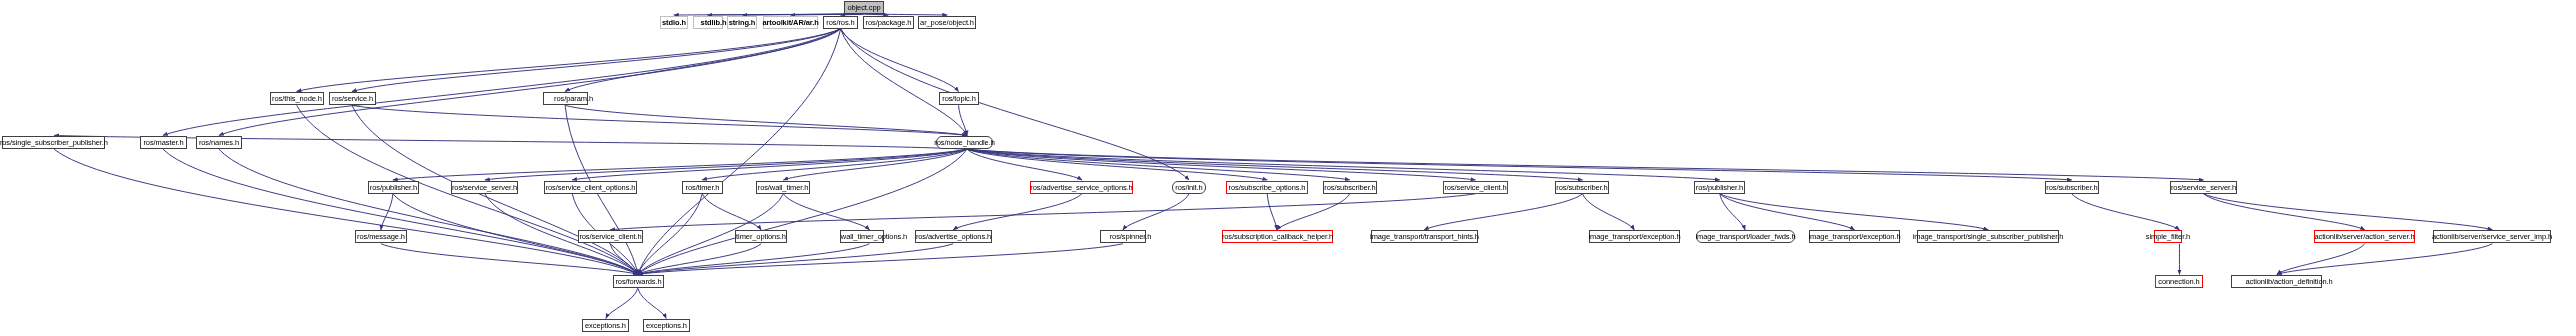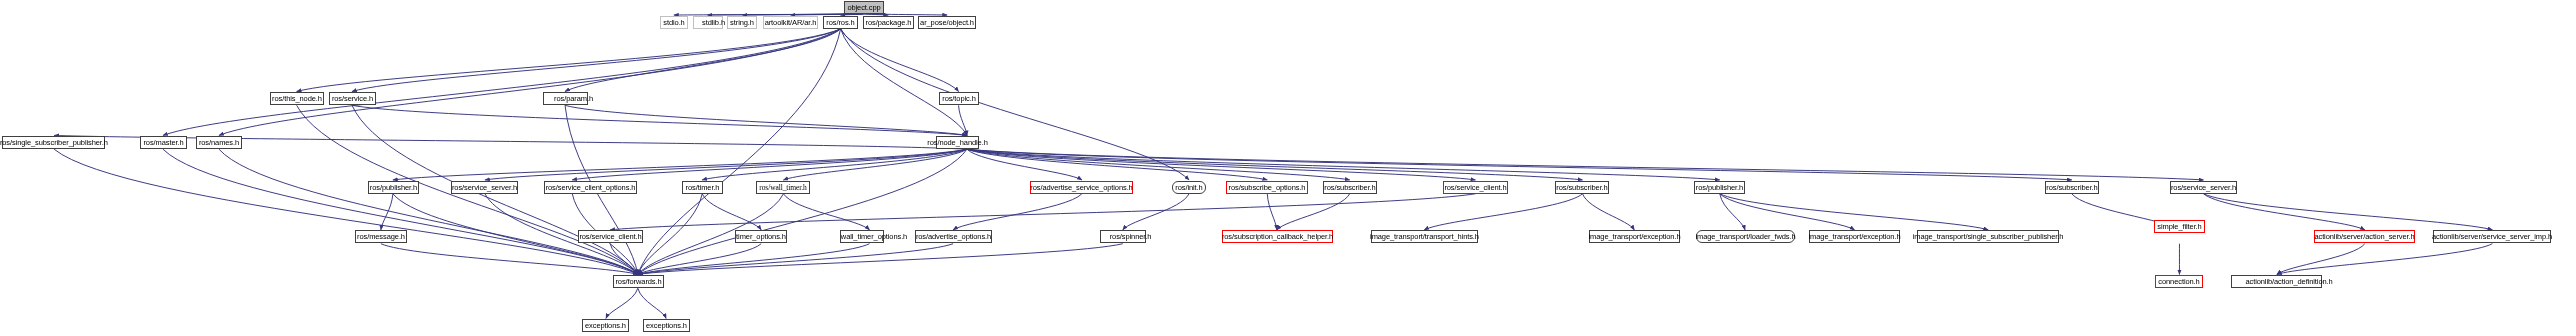--- a/index.html
+++ b/index.html
@@ -5,21 +5,21 @@
   html,body{margin:0;padding:0;background:#ffffff;}
   #graph{position:relative;width:2576px;height:337px;background:#ffffff;
          font-family:"Liberation Sans","DejaVu Sans",sans-serif;overflow:hidden;}
   #edges{position:absolute;left:0;top:0;width:2576px;height:337px;}
   .node{position:absolute;box-sizing:border-box;display:flex;align-items:center;
         justify-content:center;white-space:nowrap;background:#ffffff;
         border:0.6px solid #000000;height:13.2px;font-size:7.5px;color:#000000;
         letter-spacing:-0.1px;}
   .node.root{background:#bfbfbf;border:0.6px solid #404040;}
   .node.red{border:0.6px solid #ff0000;}
-  .node.gray{border:0.6px solid #c0c0c0;}
+  .node.gray{border:0.6px solid #c0c0c0;font-weight:bold;}
   .node.dark{border:0.6px solid #404040;}
 </style>
 </head>
 <body>
 
 <div id="graph">
   <svg id="edges" xmlns="http://www.w3.org/2000/svg" viewBox="0 0 4281 560" width="2576" height="337">
     <defs>
       <marker id="ah" markerWidth="9" markerHeight="7" refX="8" refY="3.5" orient="auto" markerUnits="userSpaceOnUse">
         <path d="M0,0 L9,3.5 L0,7 z" fill="#35357f"></path>
@@ -109,26 +109,26 @@
       <div class="node dark" style="left: 823px; top: 15.6px; width: 35px;">ros/ros.h</div>
       <div class="node dark" style="left: 863px; top: 15.6px; width: 51px;">ros/package.h</div>
       <div class="node dark" style="left: 918px; top: 15.6px; width: 58px;">ar_pose/object.h</div>
       <div class="node dark" style="left: 270px; top: 92px; width: 54px;">ros/this_node.h</div>
       <div class="node dark" style="left: 329px; top: 92px; width: 47px;">ros/service.h</div>
       <div class="node dark" style="left: 543px; top: 92px; width: 45px; padding-left: 16px;">ros/param.h</div>
       <div class="node dark" style="left: 939px; top: 92px; width: 40px;">ros/topic.h</div>
       <div class="node dark" style="left: 2.4px; top: 136px; width: 103px;">ros/single_subscriber_publisher.h</div>
       <div class="node dark" style="left: 140px; top: 136px; width: 47px;">ros/master.h</div>
       <div class="node dark" style="left: 196px; top: 136px; width: 46px;">ros/names.h</div>
-      <div class="node dark" style="left: 936px; top: 136px; width: 43px;">ros/node_handle.h</div>
+      <div class="node dark" style="left: 936px; top: 136px; width: 57px; border-radius: 6px;">ros/node_handle.h</div>
       <div class="node dark" style="left: 368px; top: 181px; width: 51px;">ros/publisher.h</div>
       <div class="node dark" style="left: 451px; top: 181px; width: 67px;">ros/service_server.h</div>
       <div class="node dark" style="left: 526px; top: 181px; width: 93px; margin-left: 18px;">ros/service_client_options.h</div>
       <div class="node dark" style="left: 682px; top: 181px; width: 41px;">ros/timer.h</div>
-      <div class="node dark" style="left: 756px; top: 181px; width: 54px; font-family: Liberation Serif, serif;">ros/wall_timer.h</div>
+      <div class="node dark" style="left: 756px; top: 181px; width: 54px;">ros/wall_timer.h</div>
       <div class="node red" style="left: 1030px; top: 181px; width: 103px;">ros/advertise_service_options.h</div>
       <div class="node dark" style="left: 1172px; top: 181px; width: 34px; border-radius: 6px;">ros/init.h</div>
       <div class="node red" style="left: 1226px; top: 181px; width: 82px;">ros/subscribe_options.h</div>
       <div class="node dark" style="left: 1323px; top: 181px; width: 54px;">ros/subscriber.h</div>
       <div class="node red" style="left: 1443px; top: 181px; width: 65px;">ros/service_client.h</div>
       <div class="node dark" style="left: 1555px; top: 181px; width: 54px;">ros/subscriber.h</div>
       <div class="node dark" style="left: 1694px; top: 181px; width: 51px;">ros/publisher.h</div>
       <div class="node dark" style="left: 2045px; top: 181px; width: 54px;">ros/subscriber.h</div>
       <div class="node dark" style="left: 2170px; top: 181px; width: 67px;">ros/service_server.h</div>
       <div class="node dark" style="left: 355px; top: 230px; width: 52px;">ros/message.h</div>
@@ -136,21 +136,21 @@
       <div class="node dark" style="left: 735px; top: 230px; width: 52px;">timer_options.h</div>
       <div class="node dark" style="left: 840px; top: 230px; width: 44px; padding-left: 24px;">wall_timer_options.h</div>
       <div class="node dark" style="left: 915px; top: 230px; width: 77px;">ros/advertise_options.h</div>
       <div class="node dark" style="left: 1100px; top: 230px; width: 46px; padding-left: 15px;">ros/spinner.h</div>
       <div class="node red" style="left: 1222px; top: 230px; width: 111px; text-align: right;">ros/subscription_callback_helper.h</div>
       <div class="node dark" style="left: 1371px; top: 230px; width: 107px;">image_transport/transport_hints.h</div>
       <div class="node dark" style="left: 1589px; top: 230px; width: 91px;">image_transport/exception.h</div>
       <div class="node dark" style="left: 1696px; top: 230px; width: 99px; border-radius: 6px;">image_transport/loader_fwds.h</div>
       <div class="node dark" style="left: 1809px; top: 230px; width: 91px;">image_transport/exception.h</div>
       <div class="node dark" style="left: 1917px; top: 230px; width: 142px;">image_transport/single_subscriber_publisher.h</div>
-      <div class="node red" style="left: 2154px; top: 220px; width: 51px;">simple_filter.h</div>
+      <div class="node red" style="left: 2154px; top: 230px; width: 28px;">simple_filter.h</div>
       <div class="node red" style="left: 2314px; top: 230px; width: 101px;">actionlib/server/action_server.h</div>
       <div class="node dark" style="left: 2433px; top: 230px; width: 118px;">actionlib/server/service_server_imp.h</div>
       <div class="node dark" style="left: 613px; top: 275px; width: 51px;">ros/forwards.h</div>
       <div class="node red" style="left: 2155px; top: 275px; width: 48px;">connection.h</div>
       <div class="node dark" style="left: 2231px; top: 275px; width: 91px; padding-left: 25px;">actionlib/action_definition.h</div>
       <div class="node dark" style="left: 582px; top: 319px; width: 47px;">exceptions.h</div>
       <div class="node dark" style="left: 643px; top: 319px; width: 47px;">exceptions.h</div>
     </div>
 </div>
 

